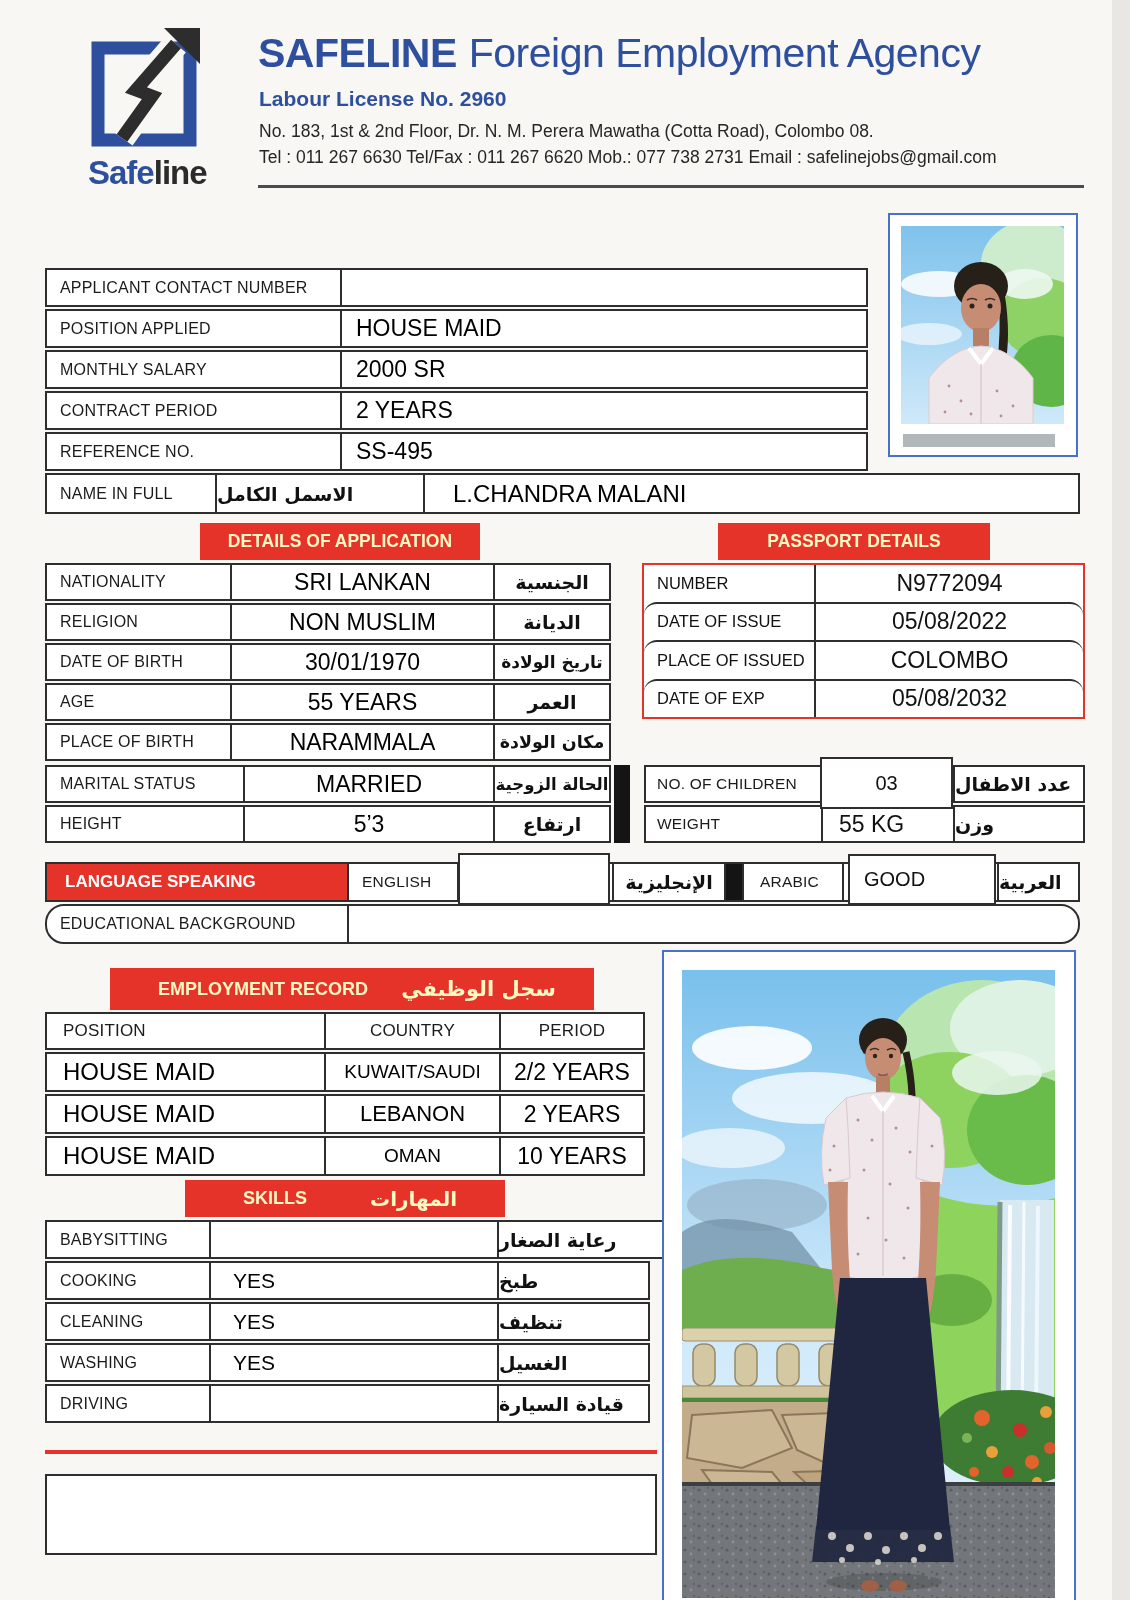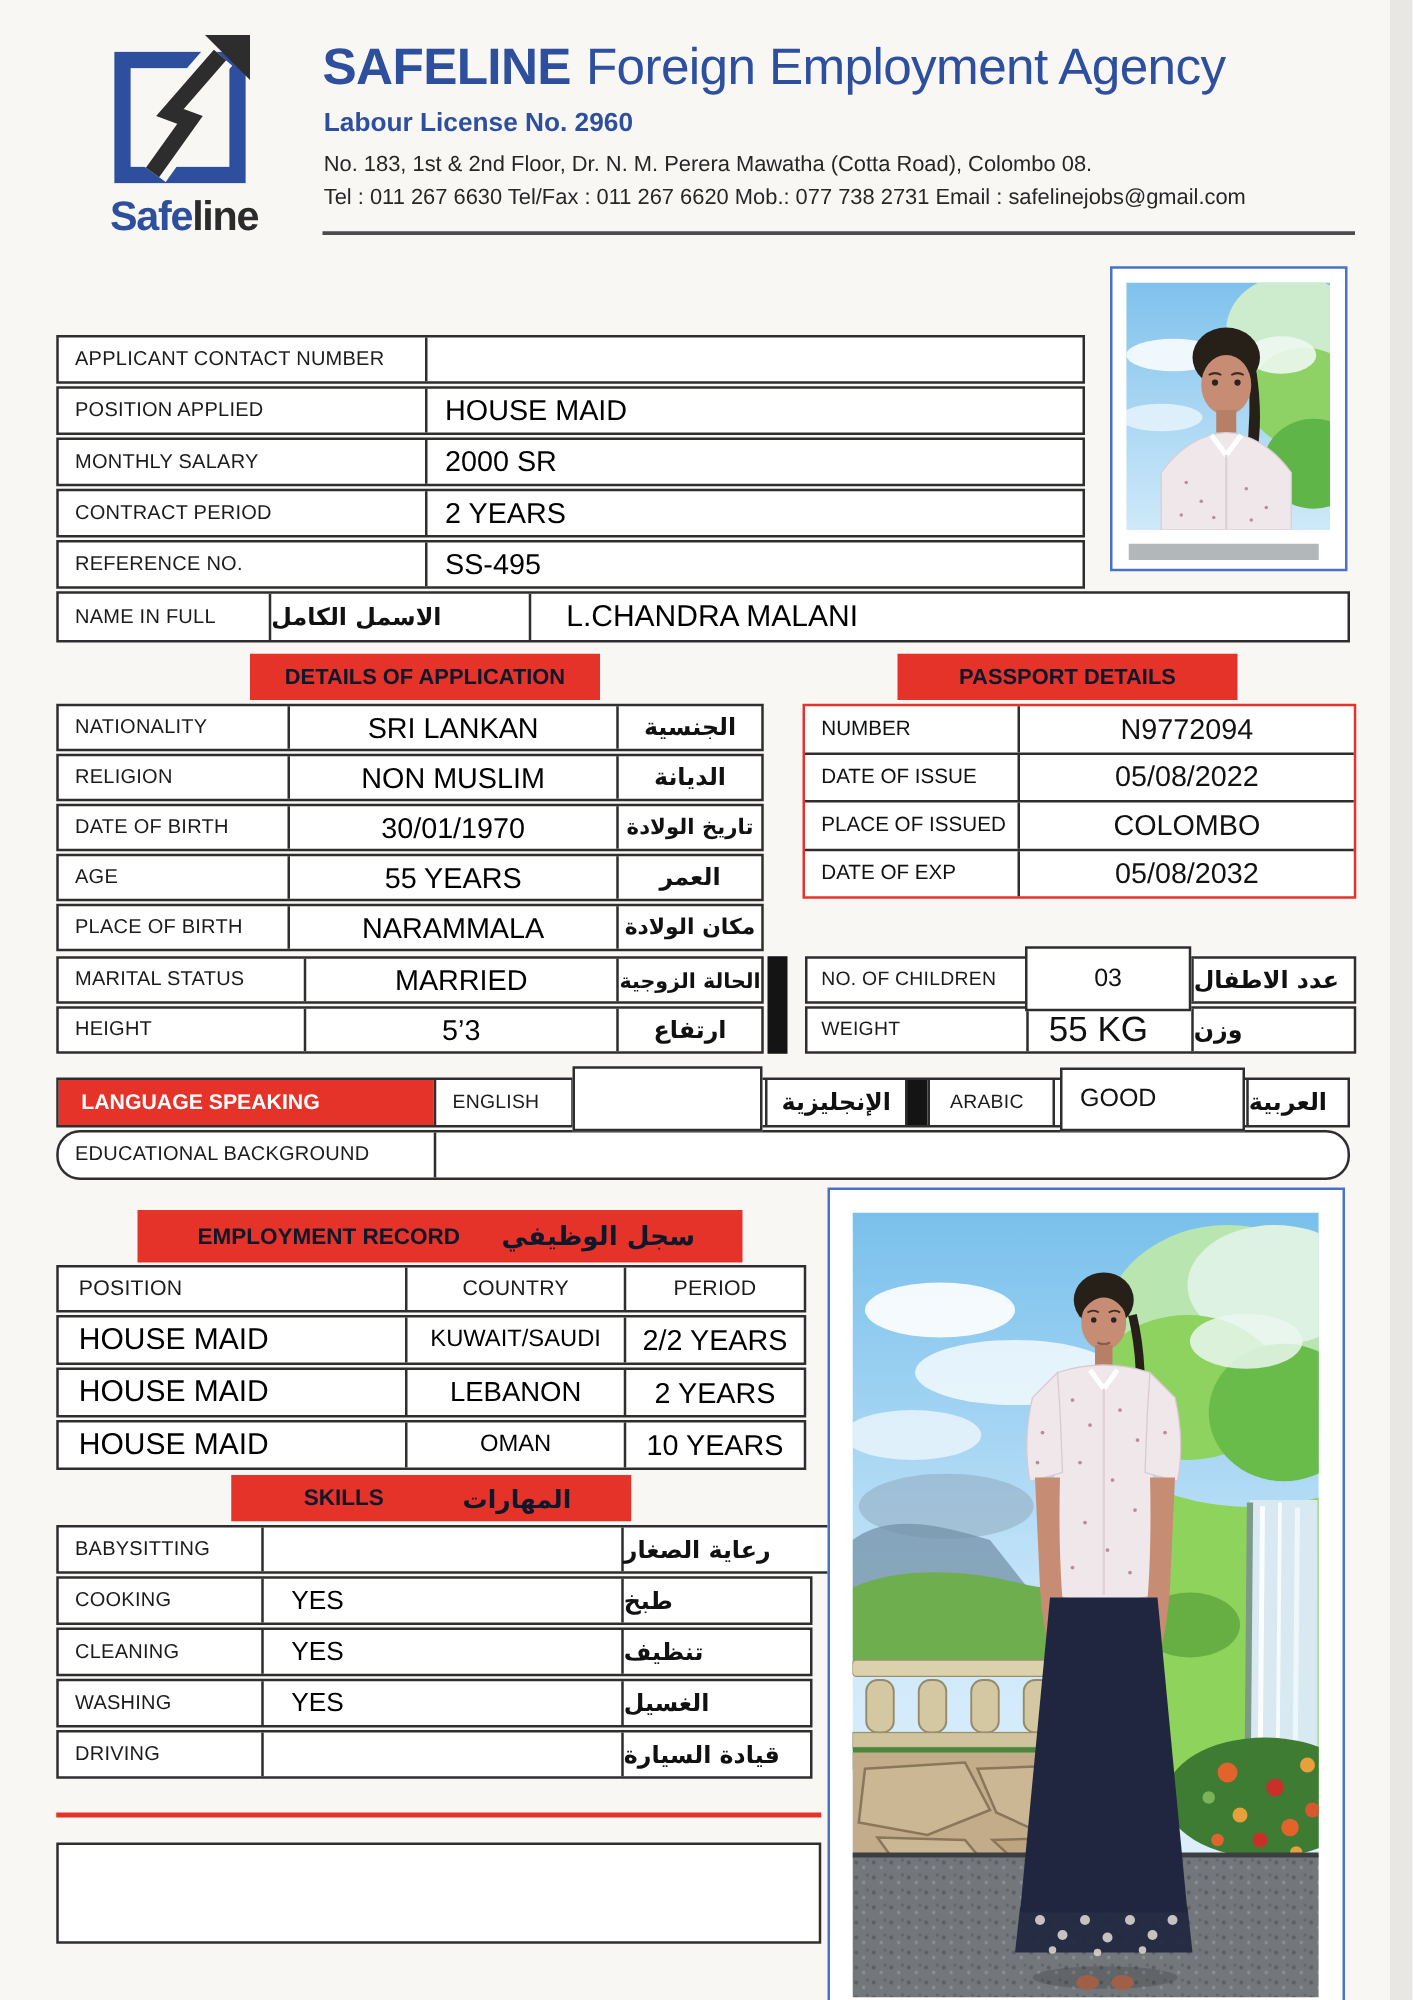--- a/index.html
+++ b/index.html
@@ -19,28 +19,28 @@
   .trow{position:absolute;display:flex;background:#fff;border:2.5px solid #2e2e2e;box-sizing:border-box;align-items:stretch;}
   .c{display:flex;align-items:center;box-sizing:border-box;min-width:0;}
   .c + .c{border-left:2.5px solid #2e2e2e;}
   .lbl{font-size:16px;color:#1b1b1b;padding-left:13px;letter-spacing:.2px;}
   .lbl.sm{font-size:15.5px;}
   .big{font-size:23px;color:#000;font-weight:500;}
   .pad{padding-left:14px;}
   .center{justify-content:center;}
   .ar{font-family:"DejaVu Sans",sans-serif;font-size:19px;font-weight:bold;direction:rtl;justify-content:flex-end;padding-right:12px;}
   .ar.center{justify-content:center;padding-right:0;}
-  .banner{position:absolute;box-sizing:border-box;background:#e5332a;color:#0f172a;font-weight:bold;display:flex;align-items:center;z-index:2;}
+  .banner{position:absolute;box-sizing:border-box;background:#e5332a;color:#fef9c3;font-weight:bold;display:flex;align-items:center;z-index:2;}
   .banner .bar-ar{font-family:"DejaVu Sans",sans-serif;direction:rtl;}
   .lift{position:absolute;box-sizing:border-box;background:#fff;border:2.5px solid #2e2e2e;display:flex;align-items:center;z-index:3;}
   .bbar{position:absolute;background:#141414;z-index:2;}
   .redline{position:absolute;background:#e5332a;}
   
   .pbox{position:absolute;box-sizing:border-box;border:2.5px solid #e5332a;background:#fff;display:flex;flex-direction:column;}
-  .prow{display:flex;flex:1;align-items:stretch;}
+  .prow{display:flex;flex:1;align-items:stretch;border-radius:13px;}
   .prow + .prow{border-top:2.5px solid #2e2e2e;}
   .plbl{width:172px;display:flex;align-items:center;padding-left:13px;font-size:16.5px;border-right:2.5px solid #2e2e2e;box-sizing:border-box;}
   .pval{flex:1;display:flex;align-items:center;justify-content:center;font-size:23px;font-weight:500;}
   
   .pframe{position:absolute;box-sizing:border-box;border:2.5px solid #4a72c4;background:#fff;}
   .graybar{background:#b2b8ba;}
 </style>
 </head>
 <body>
 
@@ -188,21 +188,21 @@
     </div>
   </div>
 
   <div class="trow" style="left:644px;top:765px;width:441px;height:38px;">
     <div class="c lbl sm" style="width:175px;padding-left:11px;">NO. OF CHILDREN</div>
     <div class="c" style="width:132px;"></div>
     <div class="c ar" style="flex:1;padding-right:10px;">عدد الاطفال</div>
   </div>
   <div class="trow" style="left:644px;top:805px;width:441px;height:38px;">
     <div class="c lbl sm" style="width:175px;padding-left:11px;">WEIGHT</div>
-    <div class="c" style="width:132px;font-size:28px;font-weight:500;padding-left:16px;">55 KG</div>
+    <div class="c" style="width:132px;font-size:23px;font-weight:500;padding-left:16px;">55 KG</div>
     <div class="c ar" style="flex:1;padding-right:10px;">وزن</div>
   </div>
   <div class="lift" style="left:820px;top:757px;width:133px;height:52px;justify-content:center;font-size:20px;font-weight:500;">03</div>
 
   <div class="trow" style="left:45px;top:862px;width:1035px;height:40px;">
     <div class="c" style="width:300px;background:#e5332a;color:#fff;font-weight:bold;font-size:17px;padding-left:18px;">LANGUAGE SPEAKING</div>
     <div class="c lbl sm" style="width:110px;">ENGLISH</div>
     <div class="c" style="width:155px;"></div>
     <div class="c ar center" style="width:112px;">الإنجليزية</div>
     <div class="c" style="width:18px;background:#141414;"></div>

